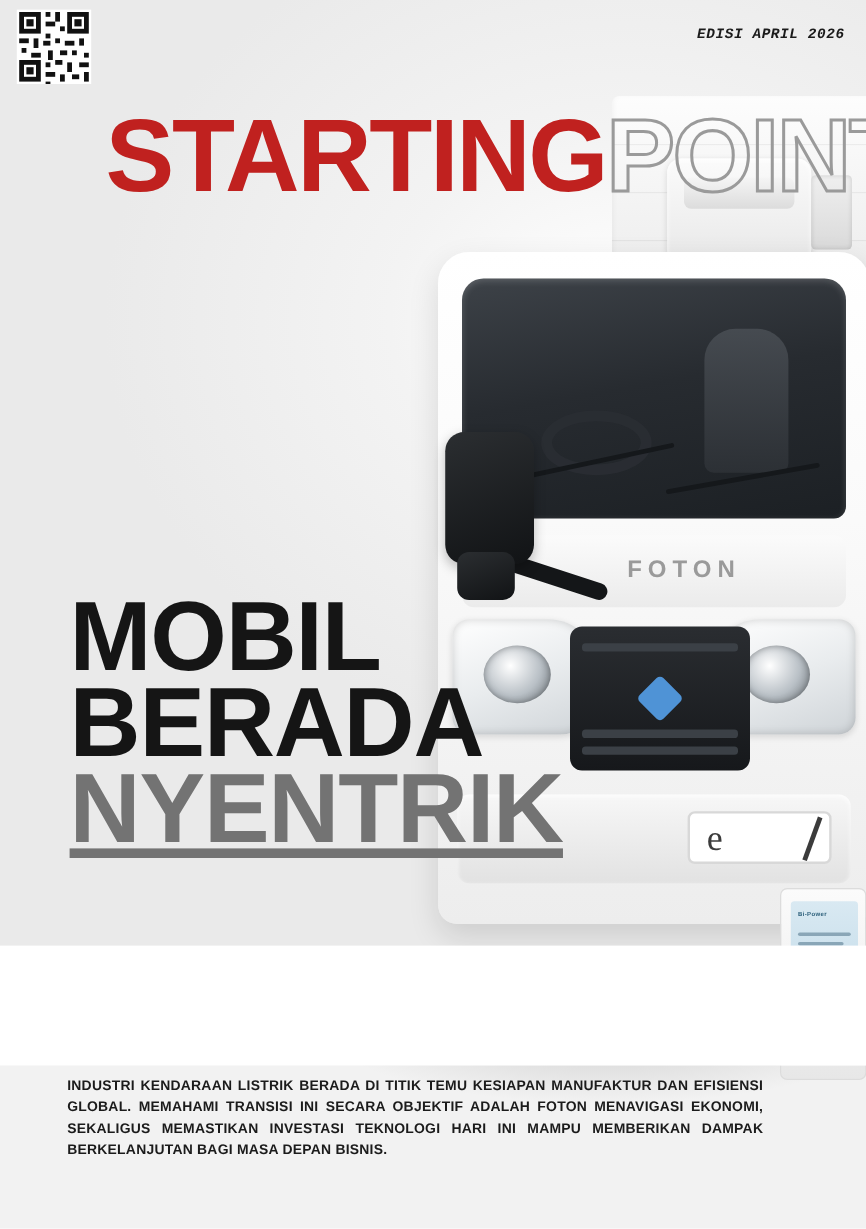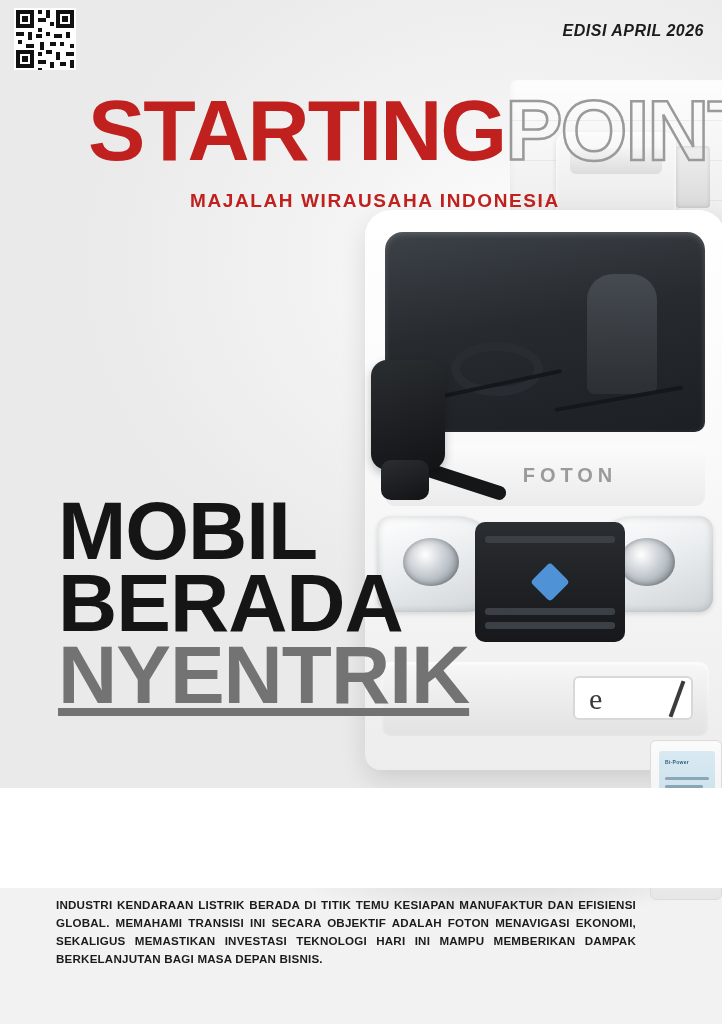--- a/index.html
+++ b/index.html
@@ -185,22 +185,22 @@
   
   .qr {
     position:absolute; left:14px; top:8px; width:62px; height:62px;
     background:#ffffff;
   }
   .qr .m { position:absolute; background:#111; }
 
   
   .edition {
     position:absolute; right:18px; top:22px;
-    font-size:16px; font-weight:bold; font-style:italic;
-    letter-spacing:.5px; color:#1b1b1b;
+    font-size:12px; font-weight:bold; font-style:italic;
+    letter-spacing:.5px; color:#1b1b1b;font-family:Liberation Mono, monospace;
   }
   .masthead {
     position:absolute; left:62px; top:92px;
     font-size:86px; font-weight:bold; letter-spacing:-2px; line-height:.9;
     white-space:nowrap;
   }
   .masthead .m1 { color:#c0211f;margin-left:26px; }
   .masthead .m2 {
     color:transparent;
     -webkit-text-stroke:2.5px #9a9a9a;
@@ -338,21 +338,20 @@
     <div class="m" style="left:46px; top:54px; width:6px;  height:4px;"></div>
     <div class="m" style="left:56px; top:52px; width:4px;  height:8px;"></div>
     <div class="m" style="left:24px; top:60px; width:4px;  height:2px;"></div>
   </div>
 
   <div class="edition">EDISI APRIL 2026</div>
 
   <div class="masthead">
     <span class="m1">STARTING</span><span class="m2">POINT</span>
   </div>
-  <div class="subtitle">MAJALAH WIRAUSAHA INDONESIA</div>
 
   <div class="headline">
     <div>MOBIL</div>
     <div>BERADA</div>
     <div class="accent">NYENTRIK</div>
   </div>
 
   <div class="deck">INDUSTRI KENDARAAN LISTRIK BERADA DI TITIK TEMU KESIAPAN MANUFAKTUR DAN EFISIENSI GLOBAL. MEMAHAMI TRANSISI INI SECARA OBJEKTIF ADALAH FOTON MENAVIGASI EKONOMI, SEKALIGUS MEMASTIKAN INVESTASI TEKNOLOGI HARI INI MAMPU MEMBERIKAN DAMPAK BERKELANJUTAN BAGI MASA DEPAN BISNIS.</div>
 
 </div>

